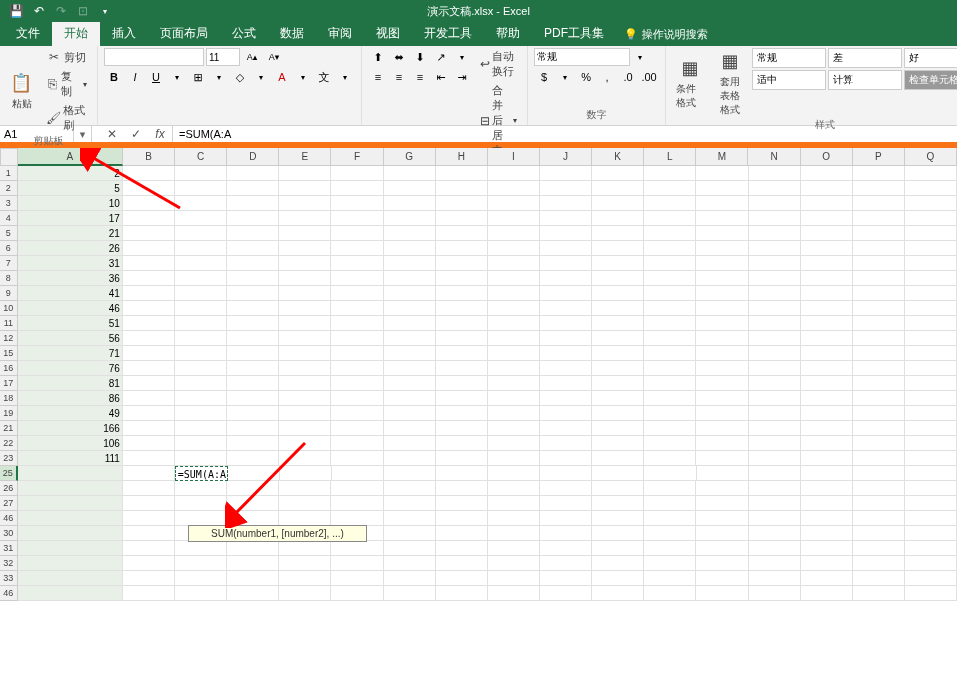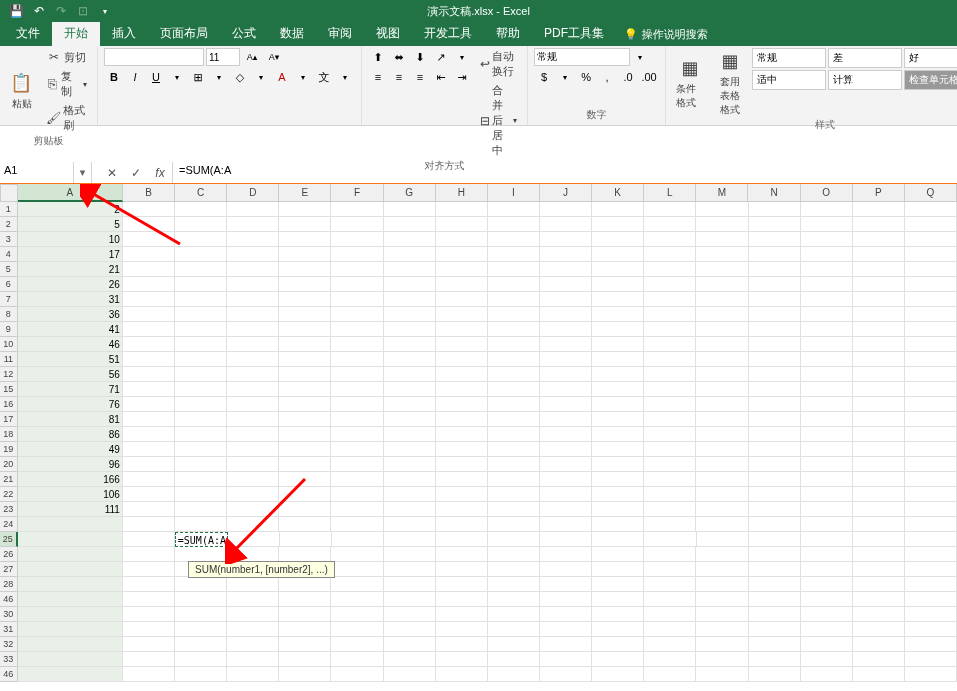--- a/index.html
+++ b/index.html
@@ -28,21 +28,21 @@
 .ricon { width: 16px; height: 16px; display: inline-flex; align-items: center; justify-content: center; font-size: 12px; }
 .ricon.big { width: 24px; height: 24px; font-size: 18px; }
 .font-select { width: 100px; height: 18px; border: 1px solid #ccc; background: #fff; font-size: 10px; padding: 0 2px; }
 .size-select { width: 34px; height: 18px; border: 1px solid #ccc; background: #fff; font-size: 10px; padding: 0 2px; }
 .style-box { width: 74px; height: 20px; border: 1px solid #ccc; font-size: 10px; display: flex; align-items: center; padding: 0 4px; background: #fff; }
 .style-box.dark { background: #999; color: #fff; }
 .fmt-row { display: flex; gap: 1px; }
 .fmt-btn { width: 20px; height: 18px; border: 1px solid transparent; display: flex; align-items: center; justify-content: center; font-size: 11px; }
 
 
-.fbar { height: 22px; border-bottom: 1px solid #f97316; display: flex; align-items: stretch; margin-top: 36px; }
+.fbar { height: 22px; border-bottom: 6px solid #f97316; display: flex; align-items: stretch; }
 .name-box { width: 74px; border-right: 1px solid #d4d4d4; padding: 2px 4px; font-size: 11px; background: #fff; }
 .fbar-dd { width: 18px; border-right: 1px solid #d4d4d4; display: flex; align-items: center; justify-content: center; color: #666; }
 .fbar-sep { width: 8px; }
 .fbar-btns { display: flex; align-items: center; border-right: 1px solid #d4d4d4; }
 .fbar-btn { width: 24px; display: flex; align-items: center; justify-content: center; color: #555; font-size: 12px; }
 .formula-input { flex: 1; padding: 2px 6px; font-size: 11px; }
 
 
 .grid { position: relative; }
 .col-headers { display: flex; height: 18px; }
@@ -52,21 +52,21 @@
 .col-h.sel { background: #d3e5d3; border-bottom: 2px solid #217346; }
 .rows { }
 .row { display: flex; height: 15px; }
 .row-h { width: 18px; border-right: 1px solid #ccc; border-bottom: 1px solid #ccc; background: #f0f0f0; text-align: center; font-size: 9px; line-height: 15px; color: #444; }
 .row-h.sel { background: #d3e5d3; border-right: 2px solid #217346; }
 .cell { width: 53px; height: 15px; border-right: 1px solid #e0e0e0; border-bottom: 1px solid #e0e0e0; font-size: 10px; line-height: 15px; padding: 0 2px; text-align: right; background: #fff; }
 .cell.colA { width: 107px; background: #e8f0e8; }
 .cell.editing { border: 1px dashed #217346; background: #fff; text-align: left; font-family: monospace; }
 
 
-.fn-tooltip { position: absolute; background: #ffffe1; border: 1px solid #888; font-size: 10px; padding: 2px 6px; color: #333; }
+.fn-tooltip { position: absolute; background: #ffffe1; border: 1px solid #888; font-size: 10px; padding: 2px 22px; color: #333; }
 
 
 .arrow { position: absolute; pointer-events: none; }
 </style>
 </head>
 <body>
 
 <div class="titlebar">
   <div class="qat">
     <span class="qat-btn">💾</span>
@@ -599,40 +599,20 @@
         <div class="cell"></div>
         <div class="cell"></div>
         <div class="cell"></div>
         <div class="cell"></div>
         <div class="cell"></div>
         <div class="cell"></div>
         <div class="cell"></div>
         <div class="cell"></div>
       </div>
       <div class="row">
-        <div class="row-h">20</div>
-        <div class="cell colA">96</div>
-        <div class="cell"></div>
-        <div class="cell"></div>
-        <div class="cell"></div>
-        <div class="cell"></div>
-        <div class="cell"></div>
-        <div class="cell"></div>
-        <div class="cell"></div>
-        <div class="cell"></div>
-        <div class="cell"></div>
-        <div class="cell"></div>
-        <div class="cell"></div>
-        <div class="cell"></div>
-        <div class="cell"></div>
-        <div class="cell"></div>
-        <div class="cell"></div>
-        <div class="cell"></div>
-      </div>
-      <div class="row">
         <div class="row-h">21</div>
         <div class="cell colA">166</div>
         <div class="cell"></div>
         <div class="cell"></div>
         <div class="cell"></div>
         <div class="cell"></div>
         <div class="cell"></div>
         <div class="cell"></div>
         <div class="cell"></div>
         <div class="cell"></div>
@@ -679,40 +659,20 @@
         <div class="cell"></div>
         <div class="cell"></div>
         <div class="cell"></div>
         <div class="cell"></div>
         <div class="cell"></div>
         <div class="cell"></div>
         <div class="cell"></div>
         <div class="cell"></div>
       </div>
       <div class="row">
-        <div class="row-h">24</div>
-        <div class="cell colA"></div>
-        <div class="cell"></div>
-        <div class="cell"></div>
-        <div class="cell"></div>
-        <div class="cell"></div>
-        <div class="cell"></div>
-        <div class="cell"></div>
-        <div class="cell"></div>
-        <div class="cell"></div>
-        <div class="cell"></div>
-        <div class="cell"></div>
-        <div class="cell"></div>
-        <div class="cell"></div>
-        <div class="cell"></div>
-        <div class="cell"></div>
-        <div class="cell"></div>
-        <div class="cell"></div>
-      </div>
-      <div class="row">
         <div class="row-h sel">25</div>
         <div class="cell colA"></div>
         <div class="cell"></div>
         <div class="cell editing">=SUM(A:A</div>
         <div class="cell"></div>
         <div class="cell"></div>
         <div class="cell"></div>
         <div class="cell"></div>
         <div class="cell"></div>
         <div class="cell"></div>
@@ -740,40 +700,20 @@
         <div class="cell"></div>
         <div class="cell"></div>
         <div class="cell"></div>
         <div class="cell"></div>
         <div class="cell"></div>
         <div class="cell"></div>
         <div class="cell"></div>
       </div>
       <div class="row">
         <div class="row-h">27</div>
-        <div class="cell colA"></div>
-        <div class="cell"></div>
-        <div class="cell"></div>
-        <div class="cell"></div>
-        <div class="cell"></div>
-        <div class="cell"></div>
-        <div class="cell"></div>
-        <div class="cell"></div>
-        <div class="cell"></div>
-        <div class="cell"></div>
-        <div class="cell"></div>
-        <div class="cell"></div>
-        <div class="cell"></div>
-        <div class="cell"></div>
-        <div class="cell"></div>
-        <div class="cell"></div>
-        <div class="cell"></div>
-      </div>
-      <div class="row">
-        <div class="row-h">28</div>
         <div class="cell colA"></div>
         <div class="cell"></div>
         <div class="cell"></div>
         <div class="cell"></div>
         <div class="cell"></div>
         <div class="cell"></div>
         <div class="cell"></div>
         <div class="cell"></div>
         <div class="cell"></div>
         <div class="cell"></div>

